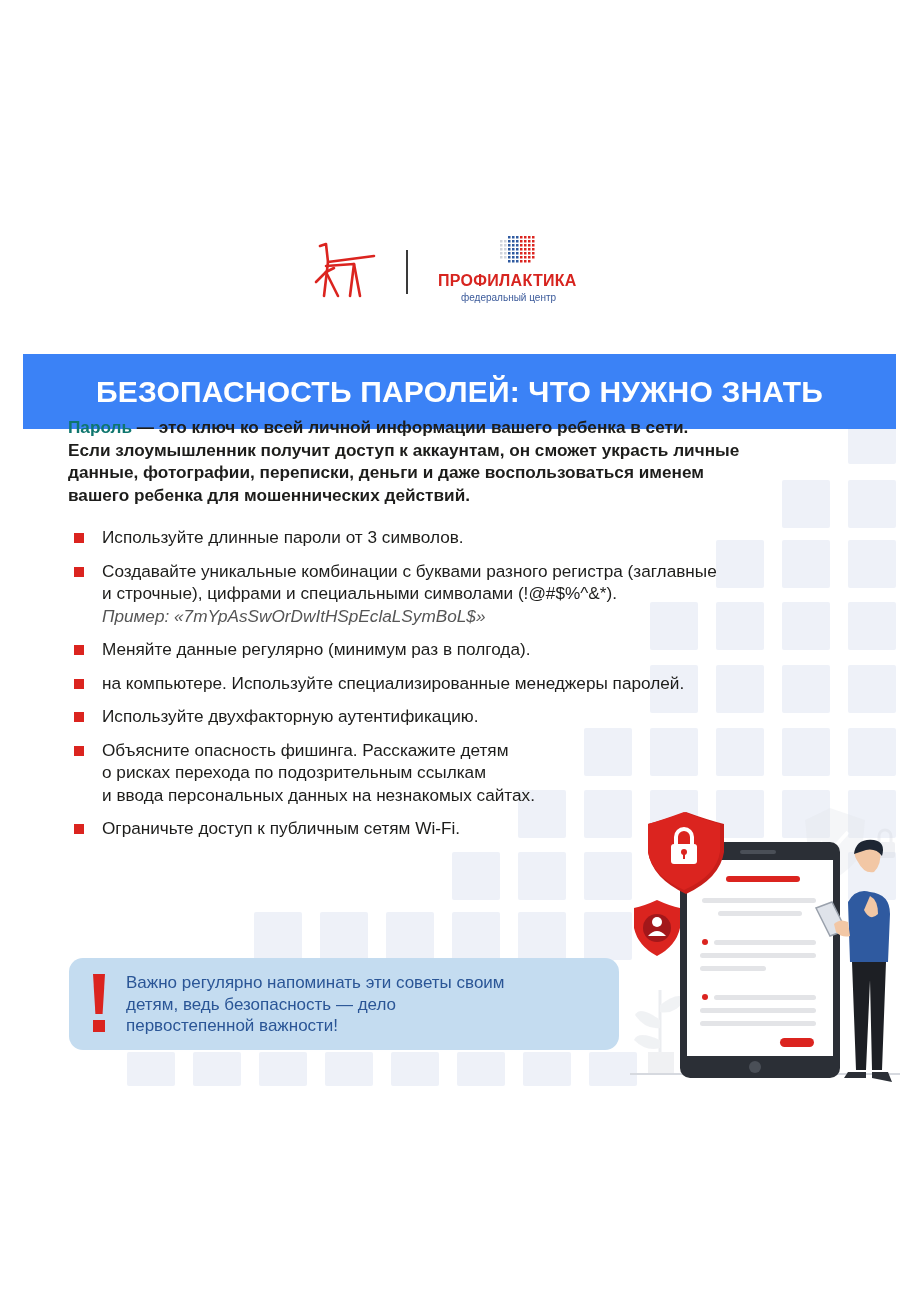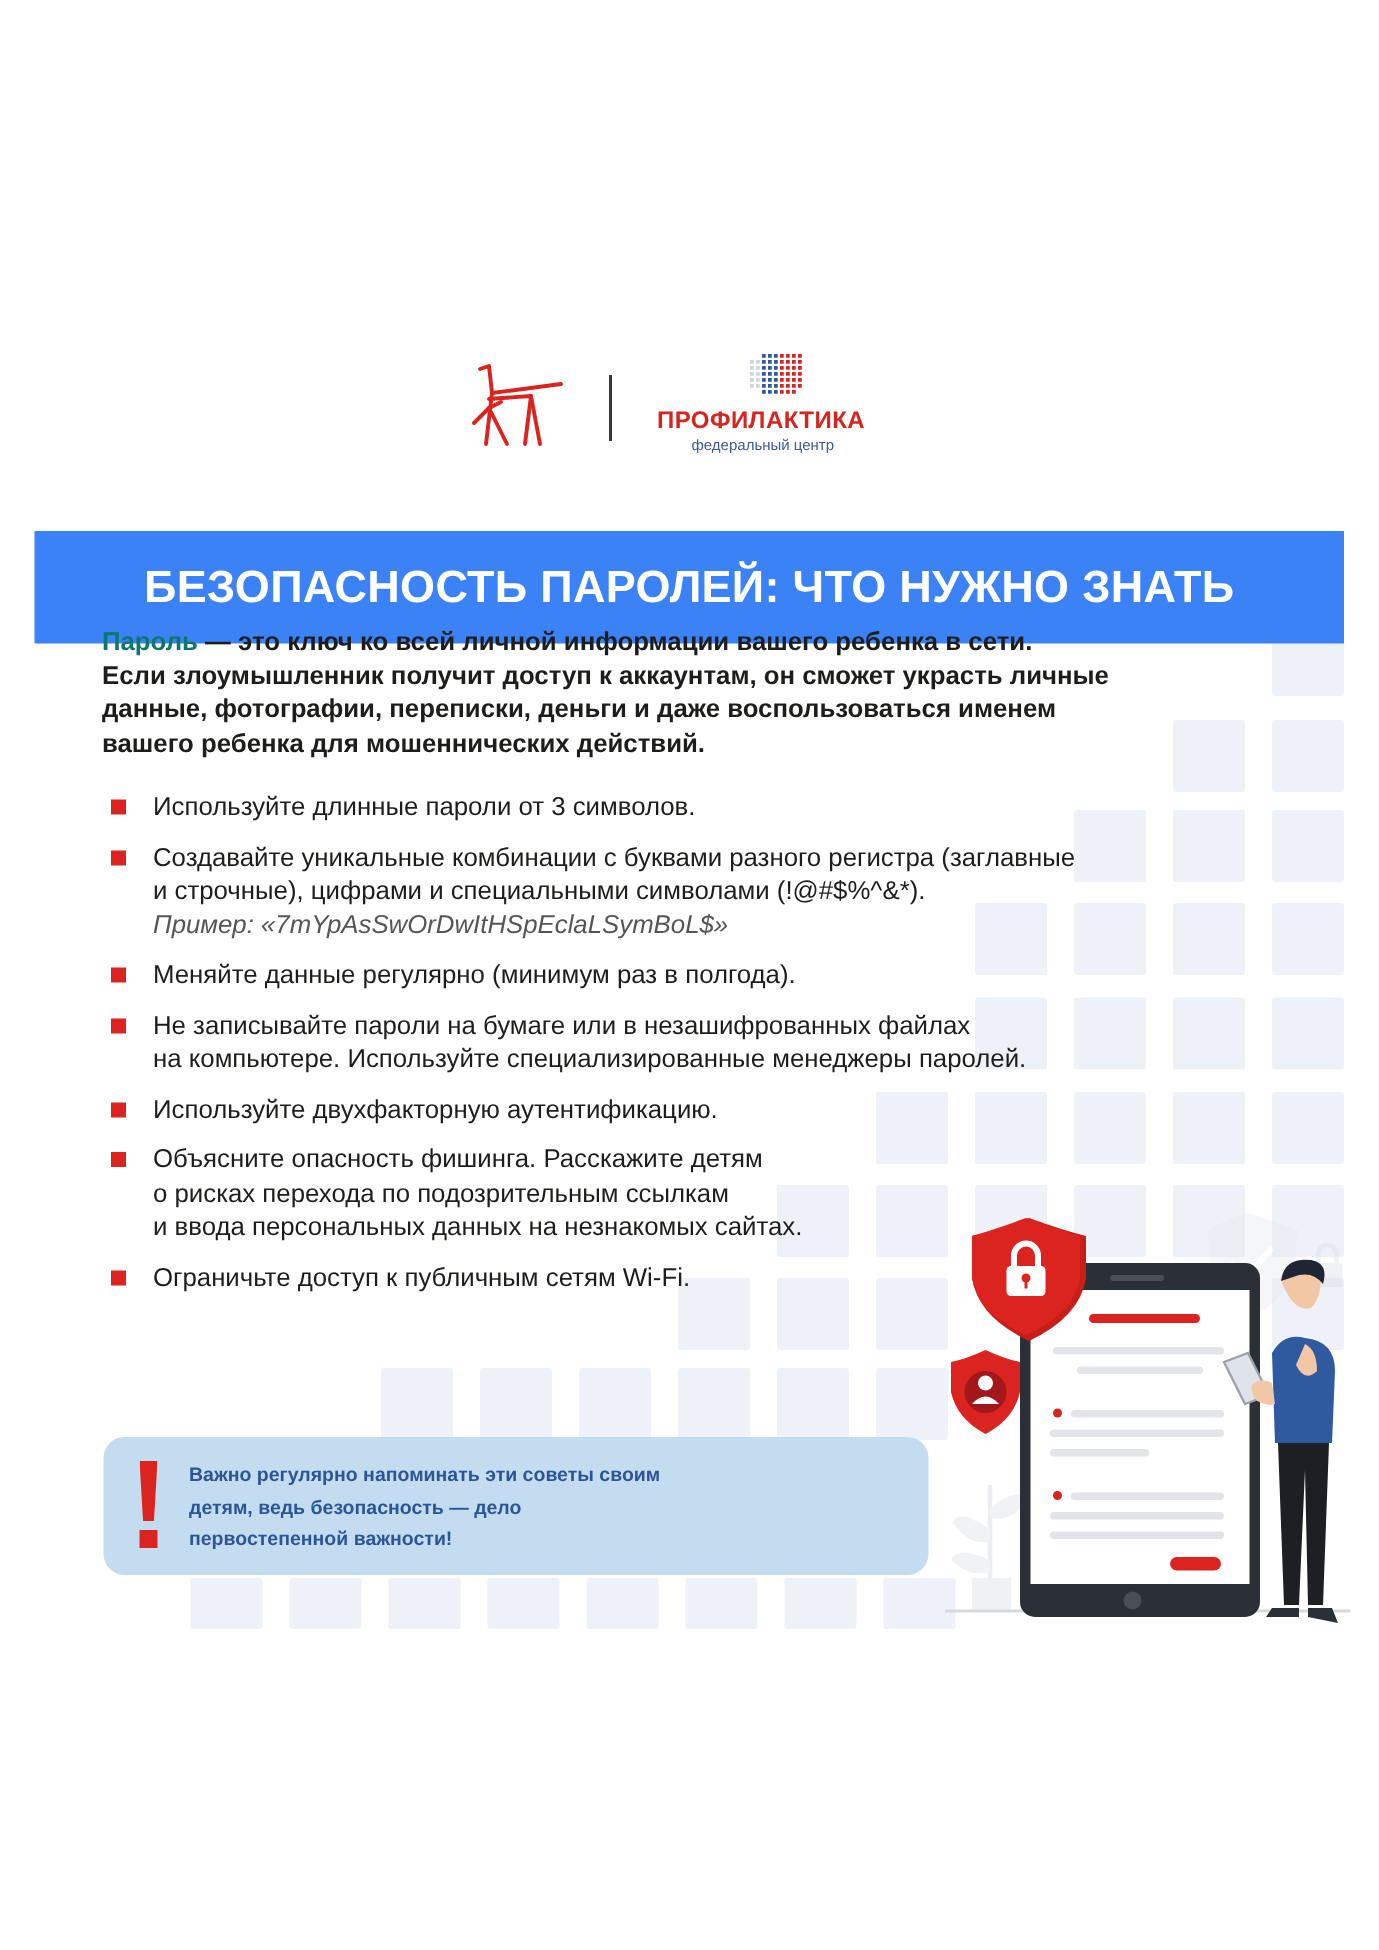--- a/index.html
+++ b/index.html
@@ -24,21 +24,21 @@
 
   .tips { position: absolute; left: 74px; top: 526px; width: 800px; list-style: none; font-family: "Liberation Sans", sans-serif; font-size: 17.2px; line-height: 22.5px; color: #1d1d1b; }
   .tip { position: relative; padding-left: 28px; }
   .bullet { position: absolute; left: 0; top: 7px; width: 10px; height: 10px; background: #db241f; }
   .tip .example { font-style: italic; color: #555555; }
 
   .notice { position: absolute; left: 69px; top: 958px; width: 550px; height: 92px; background: #c4dcf0; border-radius: 14px; }
   .notice-mark { position: absolute; left: 22px; top: 16px; width: 16px; height: 60px; }
   .notice-mark .bar { position: absolute; left: 2px; top: 0; width: 12px; height: 40px; background: #db241f; clip-path: polygon(0 0, 100% 0, 80% 100%, 20% 100%); }
   .notice-mark .dot { position: absolute; left: 2px; top: 46px; width: 12px; height: 12px; background: #db241f; }
-  .notice-text { position: absolute; left: 57px; top: 14px; width: 480px; font-family: "Liberation Sans", sans-serif; font-weight: bold; font-size: 13px; line-height: 21.5px; color: #2a5596; }
+  .notice-text { position: absolute; left: 57px; top: 14px; width: 480px; font-family: "Liberation Sans", sans-serif; font-weight: normal; font-size: 17px; line-height: 21.5px; color: #2a5596; }
 
   .illustration { position: absolute; left: 620px; top: 790px; width: 290px; height: 300px; }
 </style>
 </head>
 <body>
 
 <div class="bg-squares">
   <div class="sq" style="left:848px;top:416px"></div>
   <div class="sq" style="left:782px;top:480px"></div>
     <div class="sq" style="left:848px;top:480px"></div>
@@ -190,21 +190,20 @@
     <div>Создавайте уникальные комбинации с буквами разного регистра (заглавные</div>
     <div>и строчные), цифрами и специальными символами (!@#$%^&amp;*).</div>
     <div class="example">Пример: «7mYpAsSwOrDwItHSpEclaLSymBoL$»</div>
   </li>
   <li class="tip" style="margin-bottom:11px">
     <span class="bullet"></span>
     <div>Меняйте данные регулярно (минимум раз в полгода).</div>
   </li>
   <li class="tip" style="margin-bottom:11px">
     <span class="bullet"></span>
-    <div>Не записывайте пароли на бумаге или в незашифрованных файлах</div>
     <div>на компьютере. Используйте специализированные менеджеры паролей.</div>
   </li>
   <li class="tip" style="margin-bottom:11px">
     <span class="bullet"></span>
     <div>Используйте двухфакторную аутентификацию.</div>
   </li>
   <li class="tip" style="margin-bottom:11px">
     <span class="bullet"></span>
     <div>Объясните опасность фишинга. Расскажите детям</div>
     <div>о рисках перехода по подозрительным ссылкам</div>

